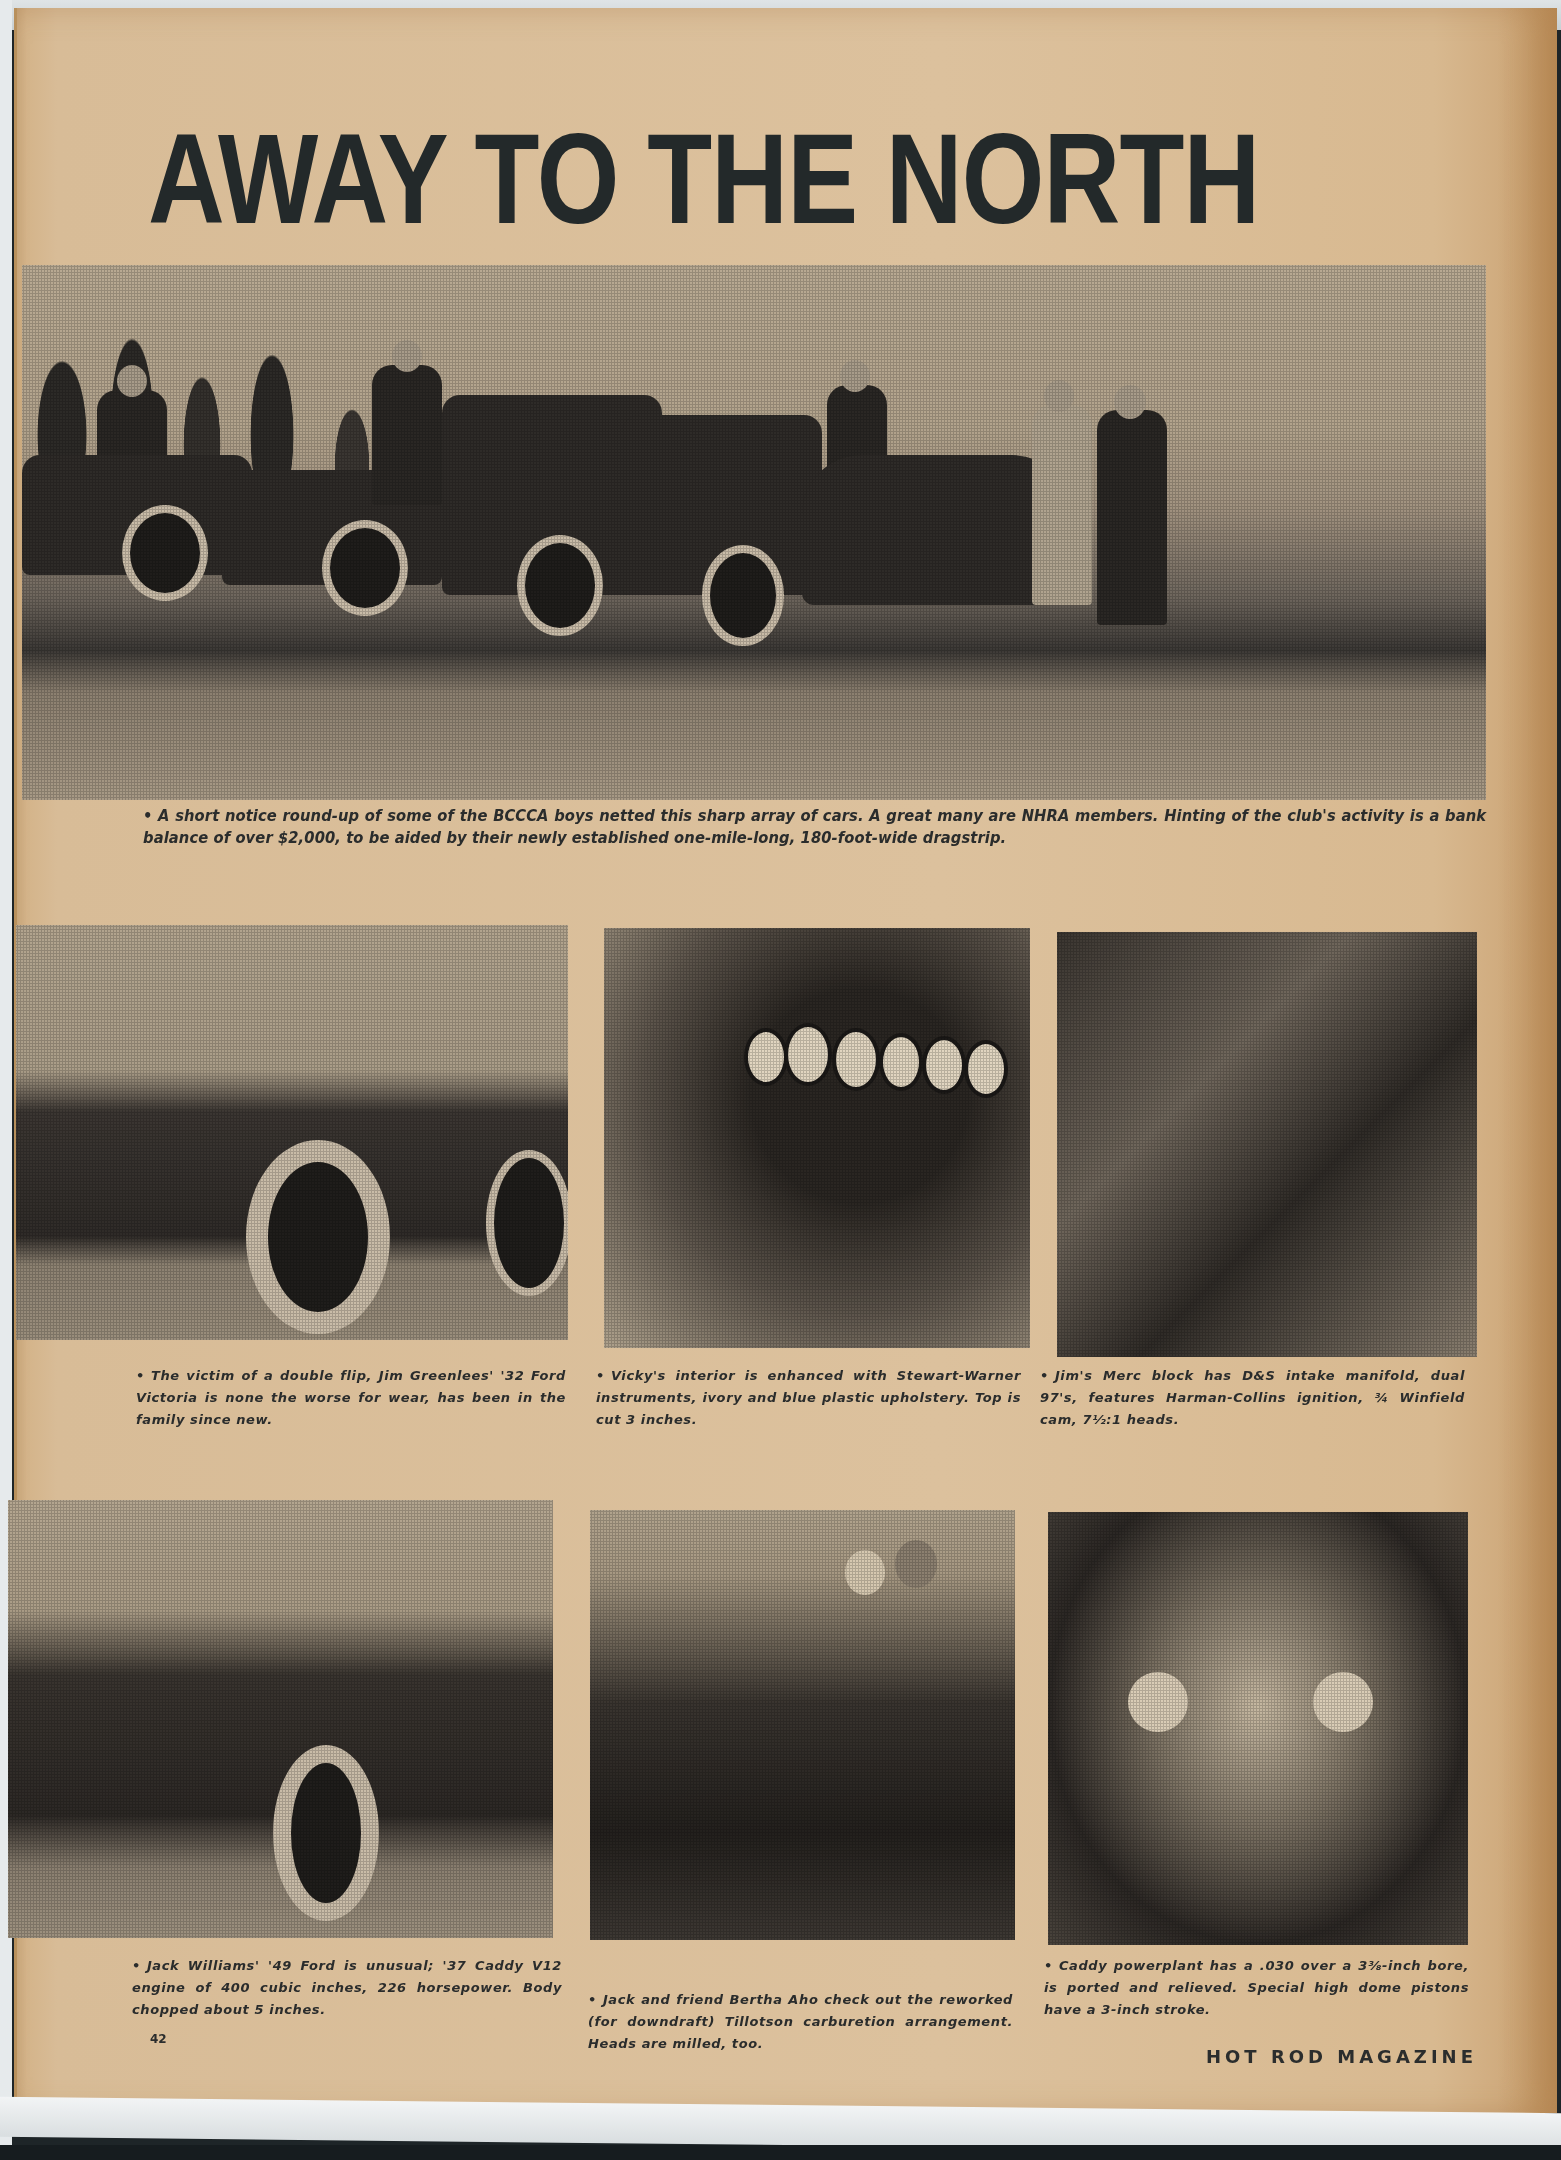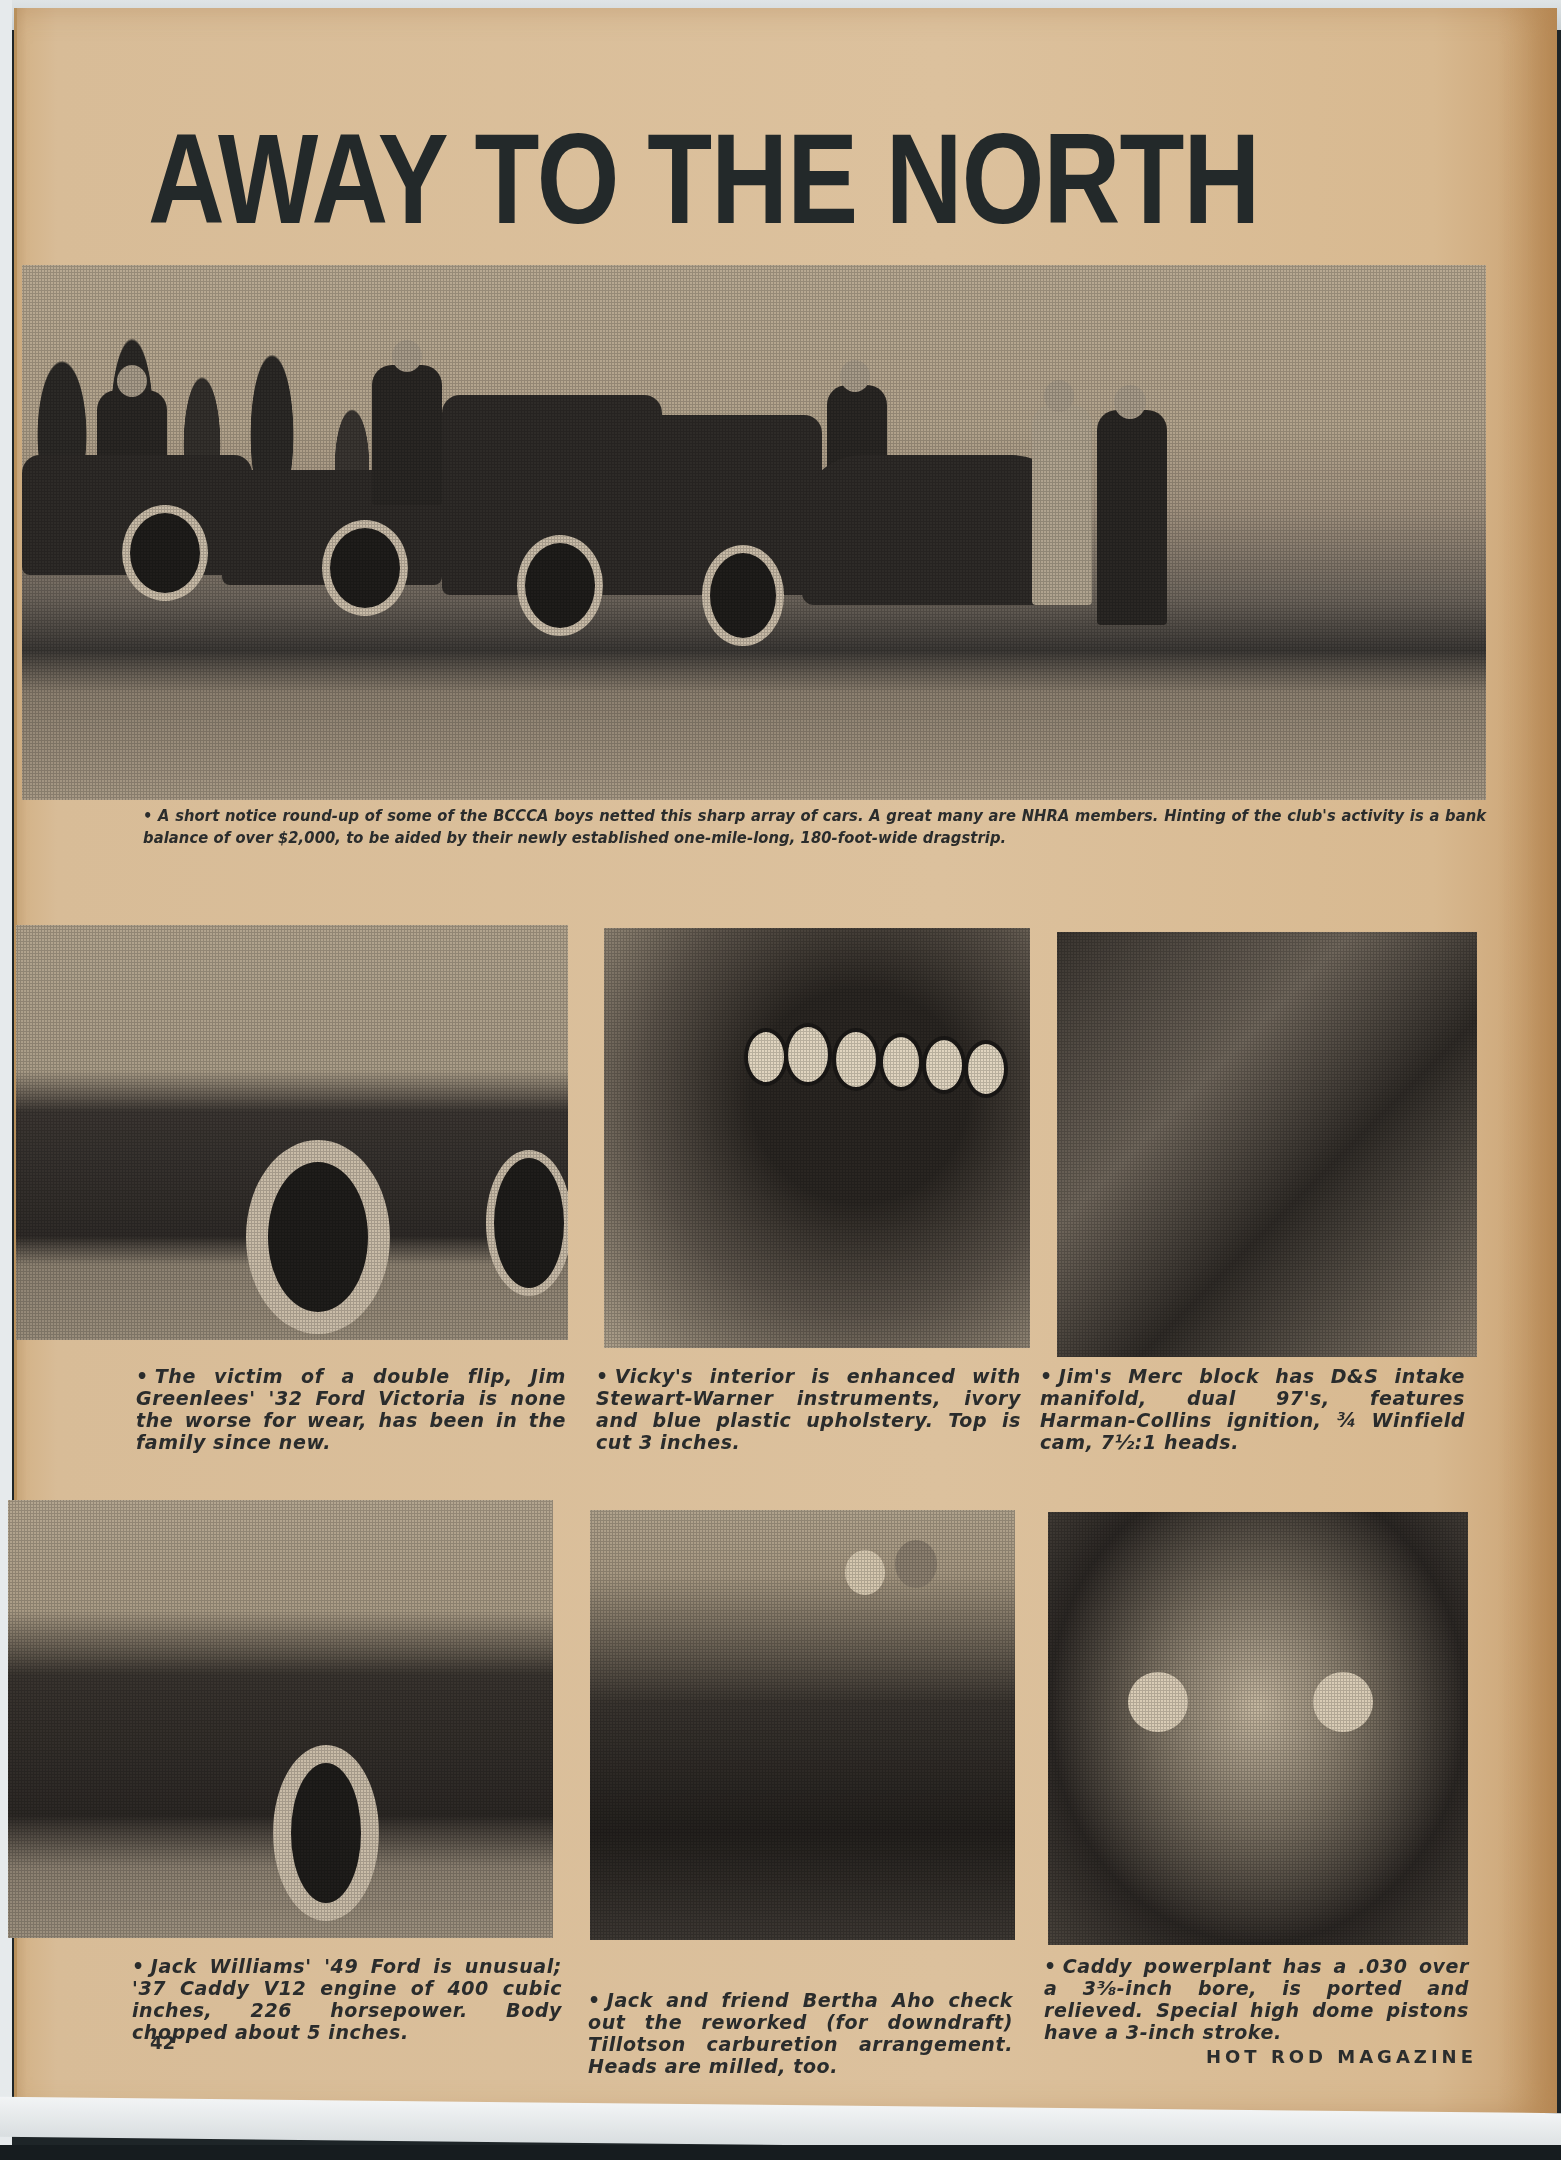--- a/index.html
+++ b/index.html
@@ -112,38 +112,38 @@
 
     .gauge {
       position: absolute; width: 36px; height: 50px; border-radius: 50%;
       background: #e1d5c0; border: 4px solid #1b1917;
     }
 
     
     .caption {
       position: absolute; font-family: "DejaVu Sans", sans-serif;
       font-weight: 700; font-style: italic; color: #2a2c2c;
-      font-size: 19px; line-height: 22px; text-align: justify;
+      font-size: 13px; line-height: 22px; text-align: justify;
       letter-spacing: 0.6px;
     }
     .caption-hero {
       left: 143px; top: 805px; width: 1345px; font-size: 16px; line-height: 22px;
       letter-spacing: 0.1px; transform: scaleX(0.92); transform-origin: left top; width: 1460px;
     }
     .cap1 { left: 136px; top: 1365px; width: 430px; }
     .cap2 { left: 596px; top: 1365px; width: 425px; }
     .cap3 { left: 1040px; top: 1365px; width: 425px; }
     .cap4 { left: 132px; top: 1955px; width: 430px; }
     .cap5 { left: 588px; top: 1955px; width: 425px; margin-top: 34px; }
     .cap6 { left: 1044px; top: 1955px; width: 425px; }
     .bullet { font-style: normal; margin-right: 6px; }
 
     .folio {
       position: absolute; left: 150px; top: 2032px;
-      font-family: "DejaVu Sans", sans-serif; font-weight: 700; font-size: 18px; color: #2b2d2d;
+      font-family: "DejaVu Sans", sans-serif; font-weight: 700; font-size: 12px; color: #2b2d2d;
     }
     .footer-mag {
       position: absolute; left: 1206px; top: 2046px;
       font-family: "DejaVu Sans", sans-serif; font-weight: 700; font-size: 18px;
       letter-spacing: 4px; color: #2b2d2d;
     }
   </style>
 </head>
 <body>
 

